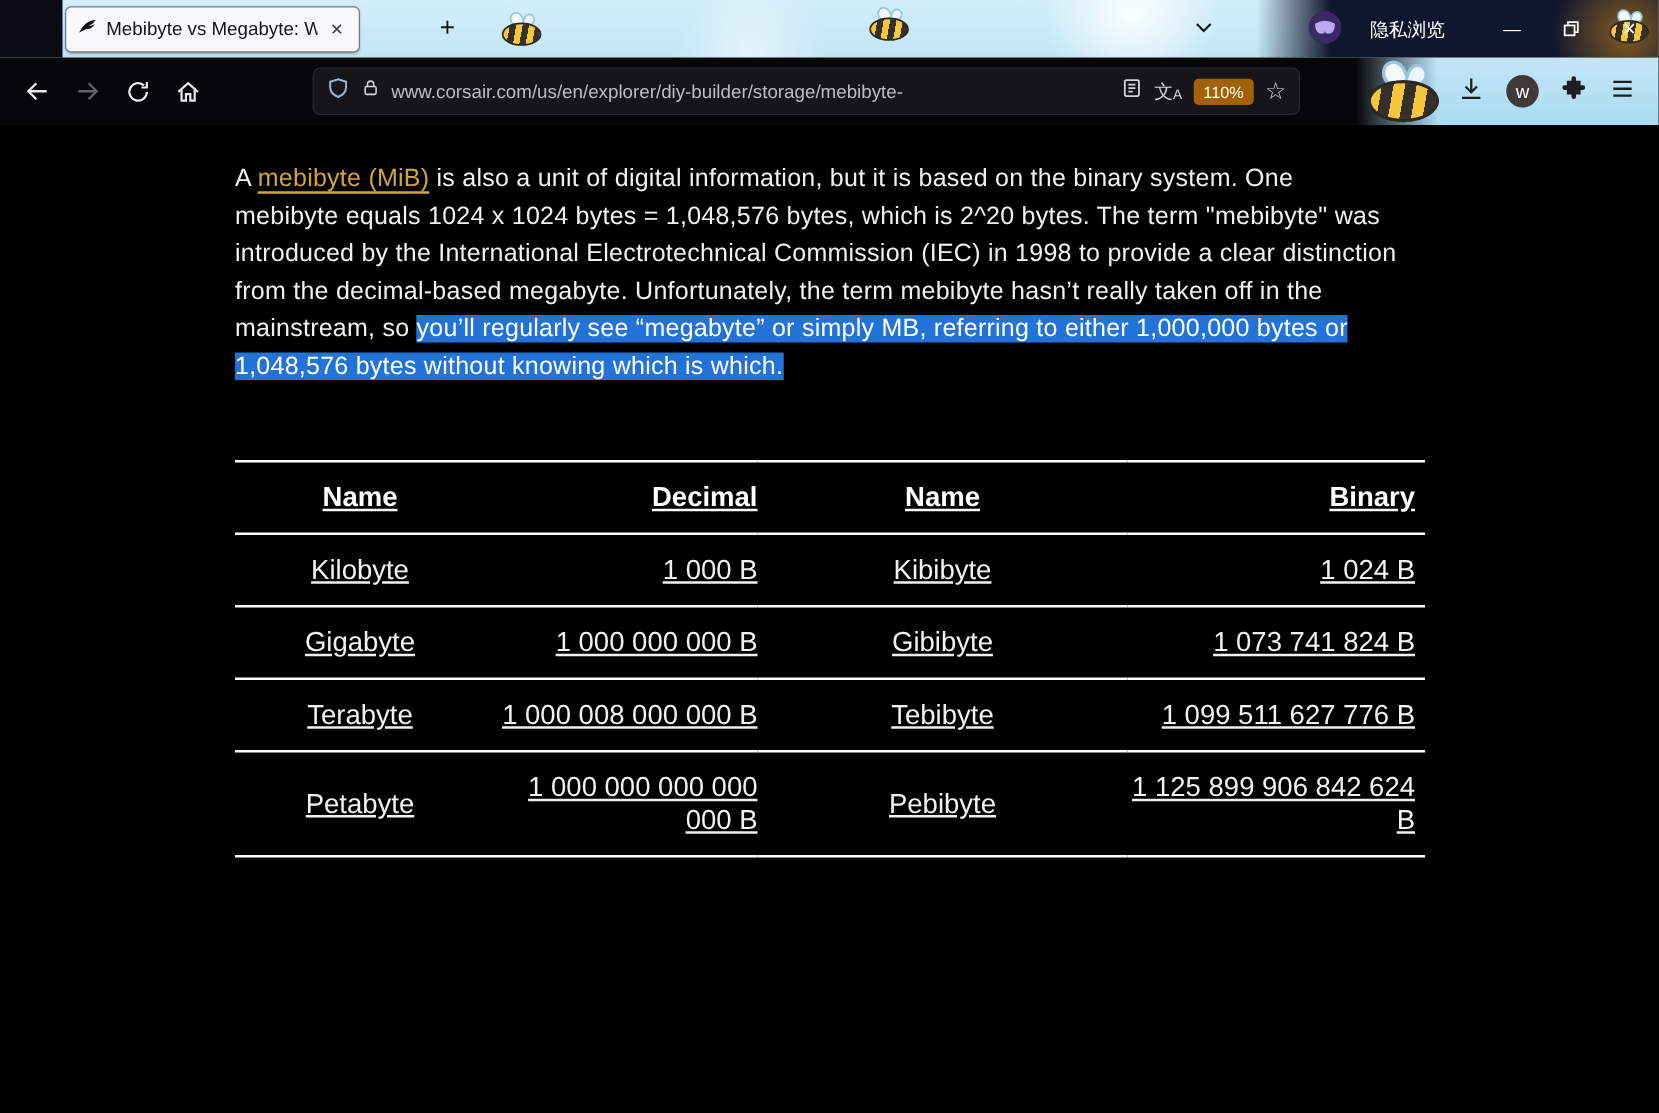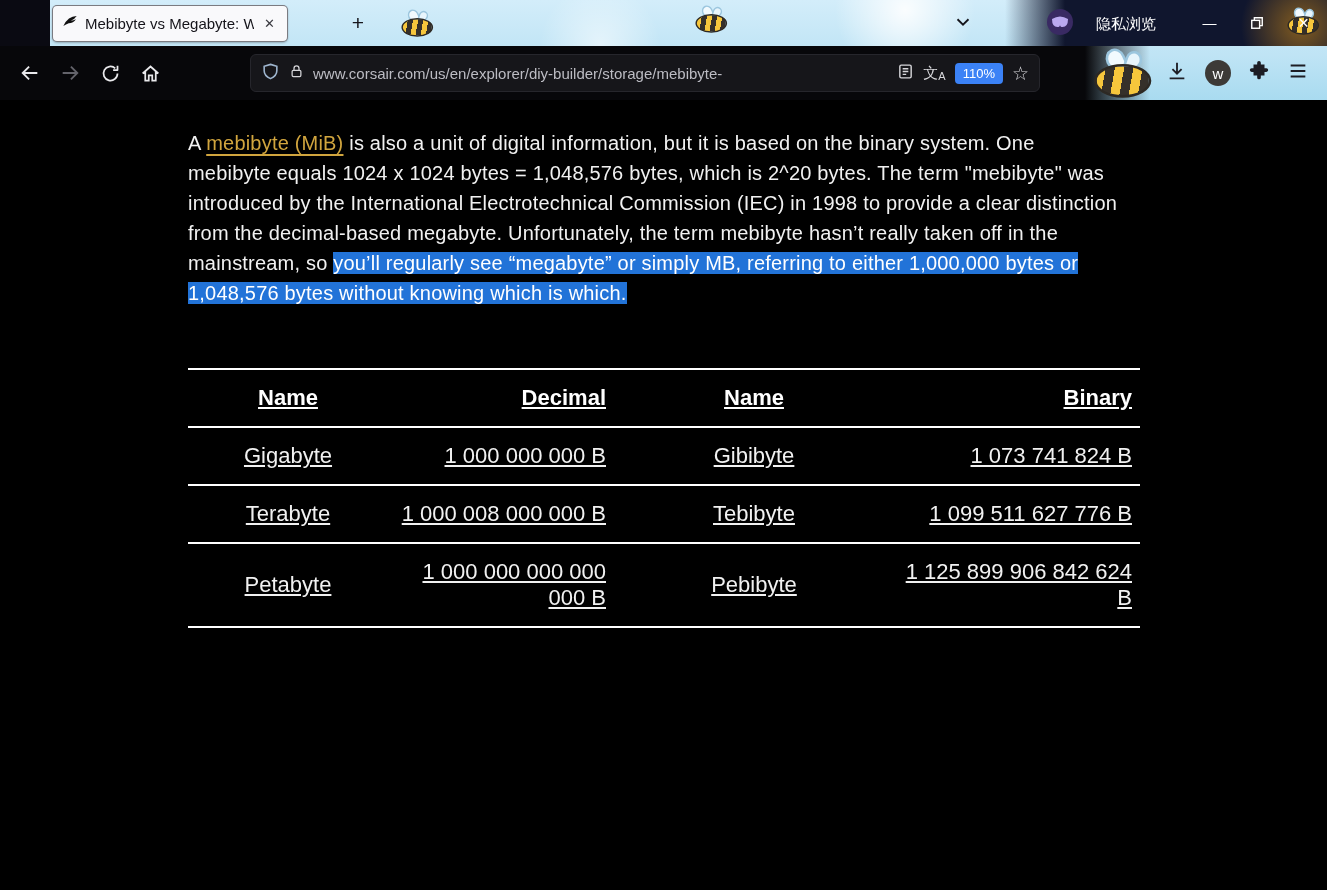--- a/index.html
+++ b/index.html
@@ -51,21 +51,21 @@
   .navbar { position:relative; height:54px; }
   .nav-black { position:absolute; inset:0;
                background:linear-gradient(90deg,#07070a 0px,#07070a 1085px,rgba(7,7,10,0) 1150px); }
   .nav-inner { position:relative; z-index:2; display:flex; align-items:center; height:54px; padding:0 10px; }
   .nav-btn { width:40px; height:40px; display:flex; align-items:center; justify-content:center;
              color:#e9e9ec; border-radius:4px; }
   .nav-btn.dim { color:#63636b; }
   .urlbar { height:38px; width:790px; margin-left:80px; background:#16161a; border:1px solid #26262c;
             border-radius:6px; display:flex; align-items:center; padding:13px 10px; gap:9px; }
   .url-text { flex:1; color:#bcbcc3; font-size:15px; white-space:nowrap; overflow:hidden; }
-  .zoom-pill { background:#3b82f6; color:#fff; font-size:13px; padding:3px 8px; border-radius:4px; }
+  .zoom-pill { background:#a16207; color:#fff; font-size:13px; padding:3px 8px; border-radius:4px; }
   .star { color:#d8d8dc; font-size:19px; }
   .translate { color:#d8d8dc; font-size:15px; display:flex; align-items:flex-start; }
   .translate .lat { font-size:11px; margin-top:6px; }
   .right-cluster { margin-left:auto; display:flex; align-items:center; gap:17px; padding-right:8px; color:#1d1d24; }
   .w-badge { width:26px; height:26px; border-radius:50%; background:#3d3a37; color:#fff;
              display:flex; align-items:center; justify-content:center; font-size:15px; }
 
   
   main { width:1327px; height:790px; background:#000; padding:28px 0 0 188px; }
   .article { width:932px; font-size:20px; line-height:30px; color:#f1f1f1; letter-spacing:.2px; }
@@ -238,20 +238,26 @@
     <thead>
       <tr>
         <th>Name</th>
         <th>Decimal</th>
         <th>Name</th>
         <th>Binary</th>
       </tr>
     </thead>
     <tbody>
       <tr>
+        <td>Kilobyte</td>
+        <td>1 000 B</td>
+        <td>Kibibyte</td>
+        <td>1 024 B</td>
+      </tr>
+      <tr>
         <td>Gigabyte</td>
         <td>1 000 000 000 B</td>
         <td>Gibibyte</td>
         <td>1 073 741 824 B</td>
       </tr>
       <tr>
         <td>Terabyte</td>
         <td>1 000 008 000 000 B</td>
         <td>Tebibyte</td>
         <td>1 099 511 627 776 B</td>

